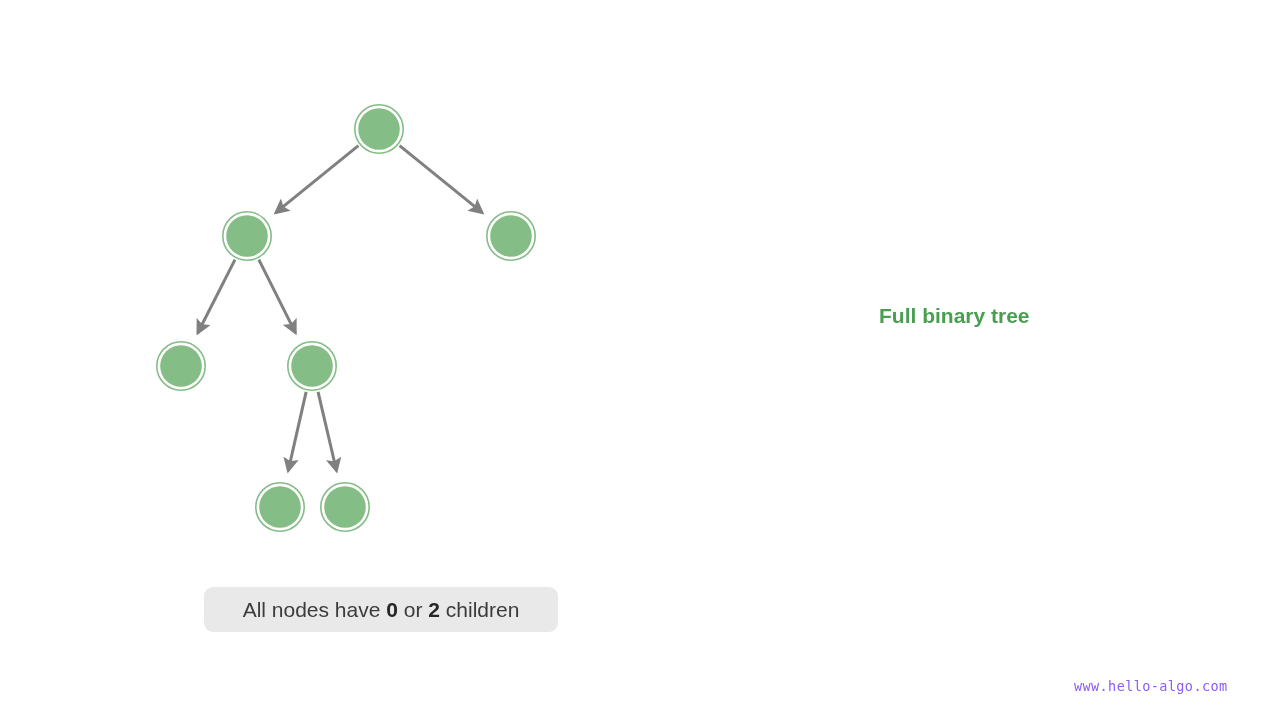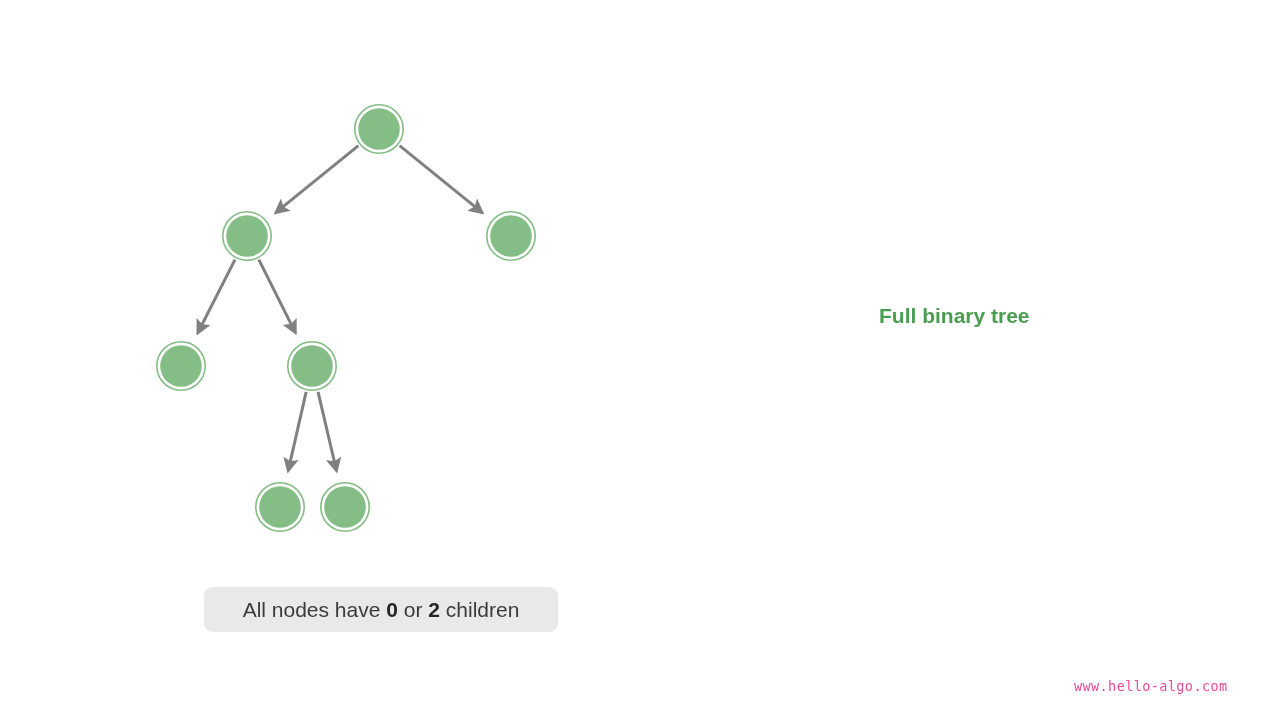--- a/index.html
+++ b/index.html
@@ -70,21 +70,21 @@
     color: #262626;
   }
 
   
   .watermark {
     position: absolute;
     left: 1074px;
     top: 678px;
     font-family: "DejaVu Sans Mono", "Liberation Mono", monospace;
     font-size: 13.5px;
-    color: #ec4899;
+    color: #8b5cf6;
     letter-spacing: 0.4px;
     white-space: nowrap;
   }
 </style>
 </head>
 <body>
 
 <div id="canvas-root">
 
   <svg id="tree-svg" viewBox="0 0 1280 720" xmlns="http://www.w3.org/2000/svg">

